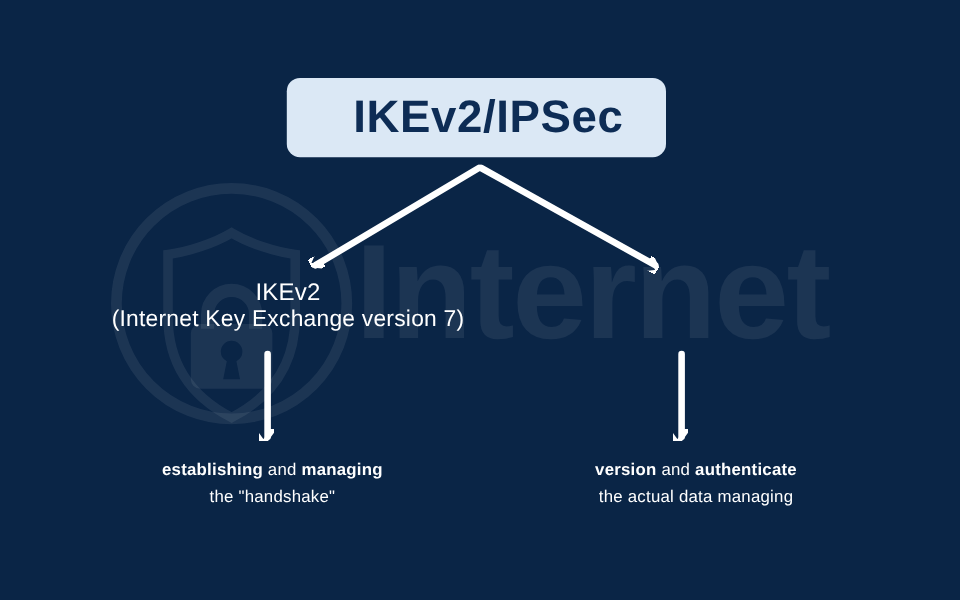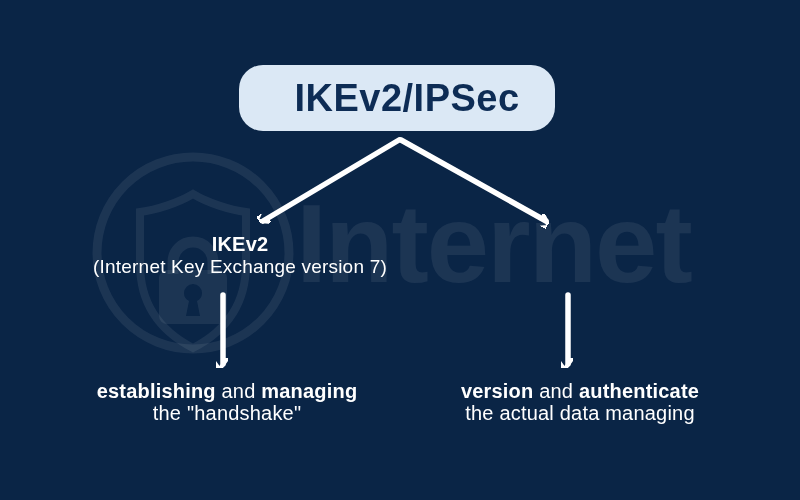--- a/index.html
+++ b/index.html
@@ -57,21 +57,21 @@
   }
 
   
   .title-bubble {
     position: absolute;
     left: 239px;
     top: 65px;
     width: 316px;
     height: 66px;
     background: var(--bubble);
-    border-radius: 24px;
+    border-radius: 11px;
     display: flex;
     align-items: center;
     justify-content: center;
     padding-left: 20px;
   }
   .title-bubble span {
     font-size: 38px;
     font-weight: 700;
     letter-spacing: 0.5px;
     color: var(--bubble-text);
@@ -82,39 +82,39 @@
     position: absolute;
     top: 233px;
     transform: translateX(-50%);
     text-align: center;
     white-space: nowrap;
   }
   .node-left  { left: 240px; }
   .node-right { left: 570px; }
   .node-name {
     font-size: 20px;
-    font-weight: 700;
+    font-weight: 400;
     line-height: 23px;
     letter-spacing: 0.2px;
   }
   .node-sub {
     font-size: 19px;
     font-weight: 400;
     line-height: 21px;
     letter-spacing: 0.2px;
   }
 
   
   .role {
     position: absolute;
     top: 380px;
     transform: translateX(-50%);
     text-align: center;
     white-space: nowrap;
-    font-size: 20px;
+    font-size: 14px;
     line-height: 22px;
     letter-spacing: 0.2px;
   }
   .role-left  { left: 227px; }
   .role-right { left: 580px; }
   .role .b { font-weight: 700; }
 </style>
 </head>
 <body>
 

